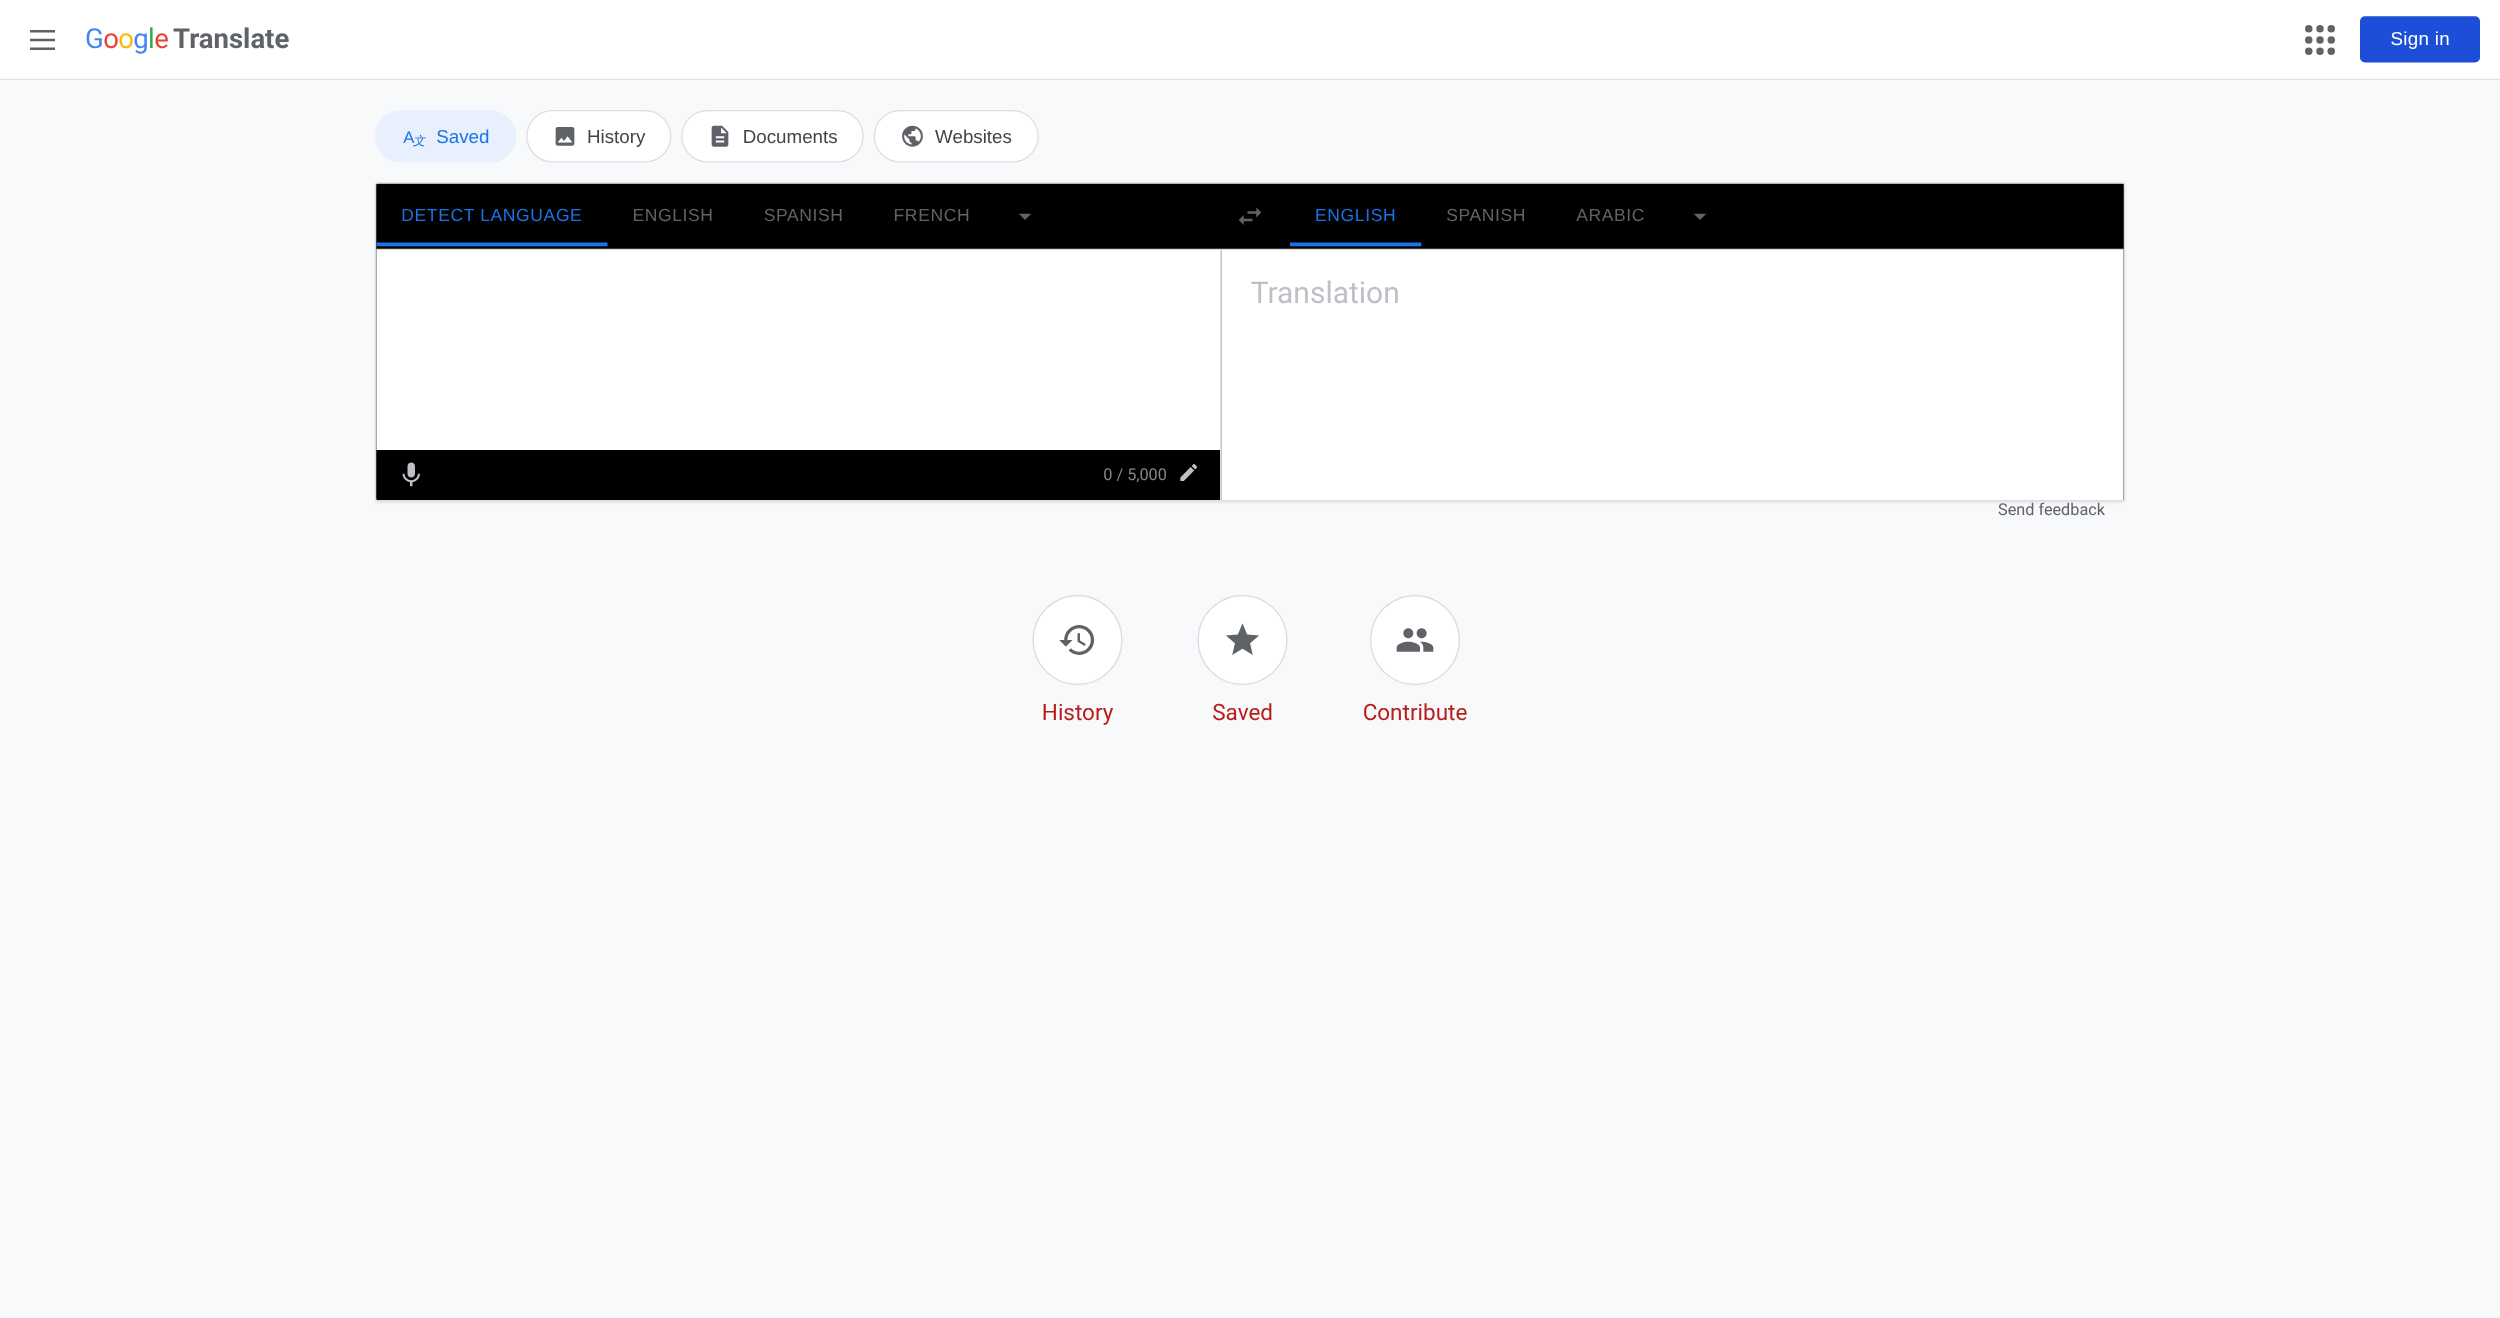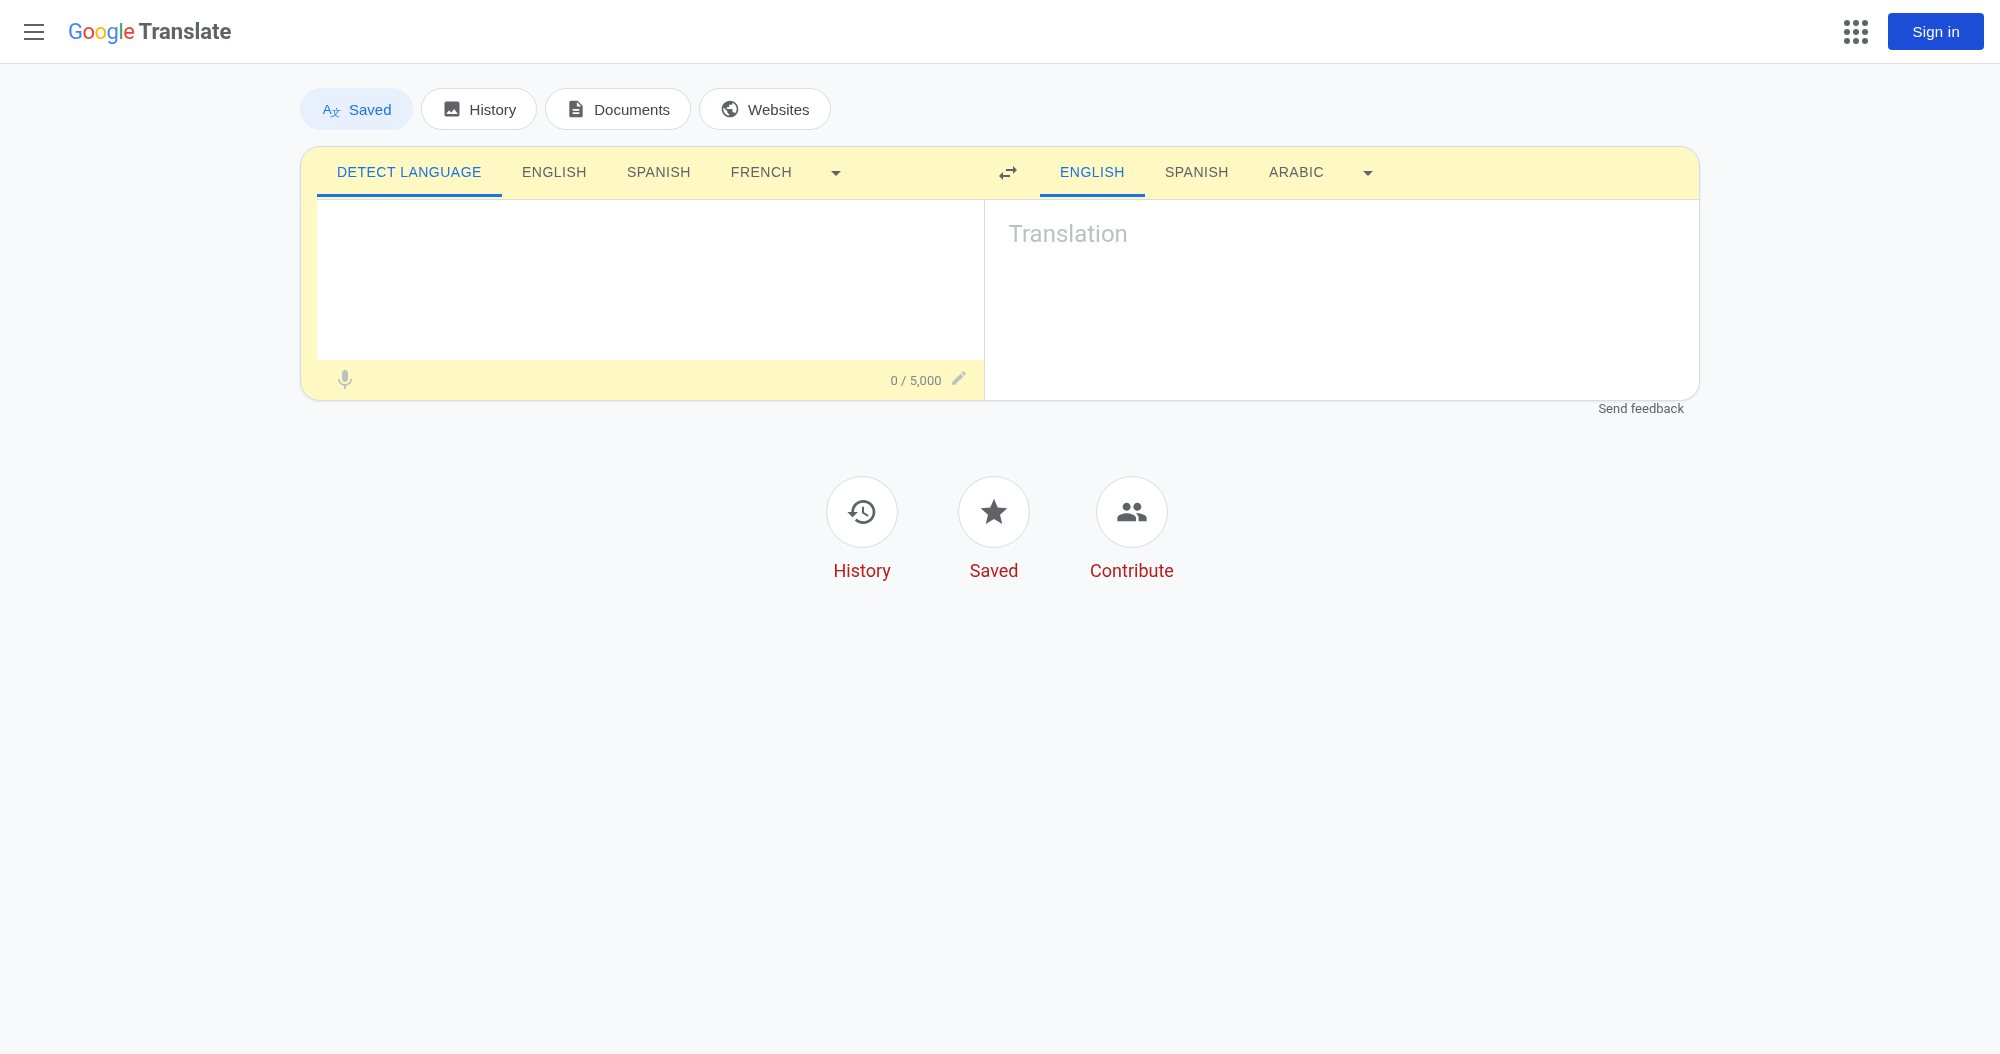--- a/index.html
+++ b/index.html
@@ -109,26 +109,25 @@
       border-color: #e8f0fe;
       color: #1a73e8;
     }
     .type-tab .tab-icon {
       font-size: 18px;
       display: flex; align-items: center;
     }
 
     
     .translate-panel {
-      background: #fef9c3;
+      background: #000000;
       border: 1px solid #dadce0;
-      border-radius: 20px;
+      border-radius: 2px;
       overflow: hidden;
       box-shadow: 0 1px 3px rgba(0,0,0,0.08);
-      padding-left: 16px;
     }
 
     
     .lang-bar {
       display: flex;
       align-items: center;
       border-bottom: 1px solid #dadce0;
     }
     .lang-side {
       display: flex;

